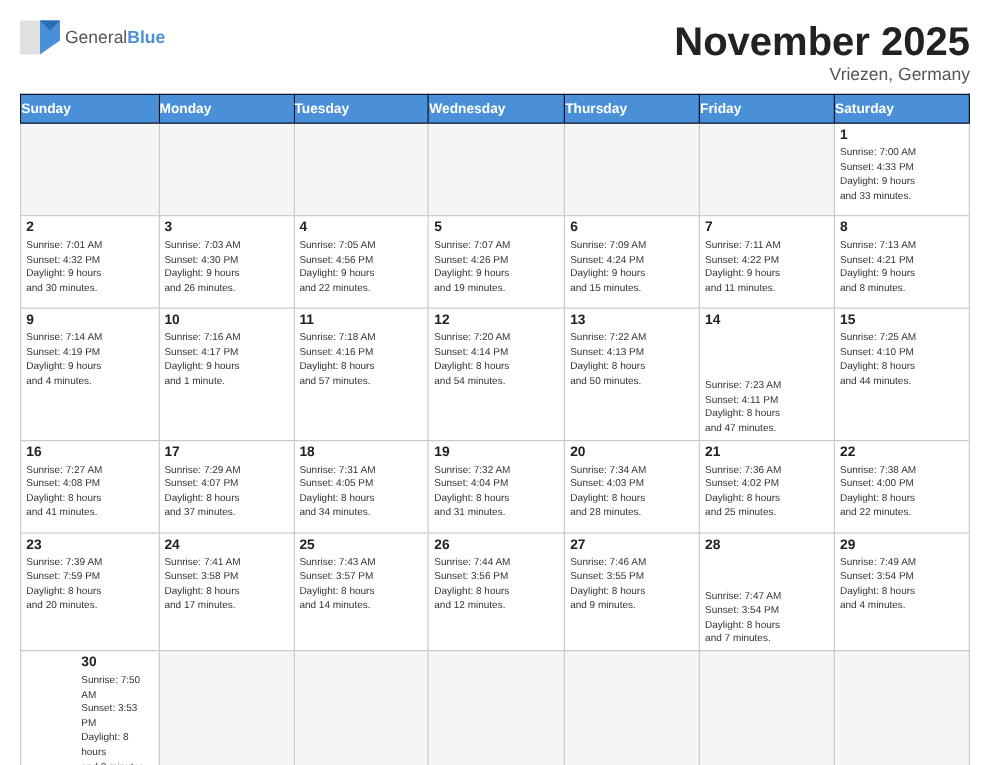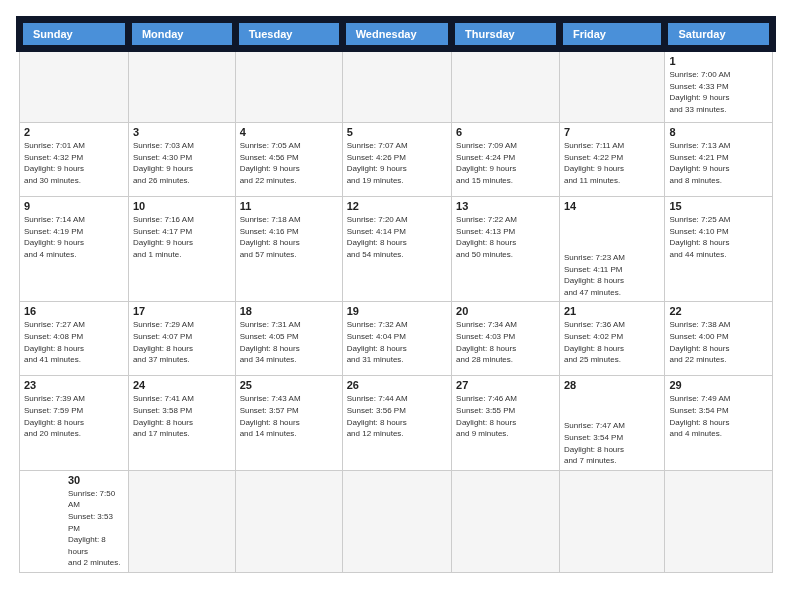--- a/index.html
+++ b/index.html
@@ -47,23 +47,23 @@
     .calendar {
       width: 100%;
       border-collapse: collapse;
       border: 1px solid #ccc;
     }
     .calendar th {
       background: #4a90d9;
       color: #fff;
       font-size: 11px;
       font-weight: bold;
-      padding: 5px 10px;
+      padding: 5px 0;
       text-align: left;
-      border: 7px solid #0f172a;
+      border: 1px solid #0f172a;
     }
     .calendar td {
       vertical-align: top;
       border: 1px solid #ccc;
       padding: 3px 4px;
       width: 113px;
       font-size: 8.5px;
       color: #333;
       background: #fff;
       height: 74px;
@@ -85,20 +85,38 @@
     .day-info {
       font-size: 8px;
       line-height: 1.45;
       color: #333;
     }
   </style>
 </head>
 <body>
 
 <div class="page">
+  <div class="header">
+    <div class="logo">
+      <svg class="logo-icon" viewBox="0 0 40 34" xmlns="http://www.w3.org/2000/svg">
+        <rect x="0" y="0" width="20" height="34" fill="#e0e0e0" rx="2"></rect>
+        <polygon points="20,0 40,0 40,20 20,34" fill="#4a90d9"></polygon>
+        <polygon points="20,0 40,0 30,10" fill="#2a6db5"></polygon>
+      </svg>
+      <div>
+        <div style="font-size:14px; color:#555; line-height:1.1;">
+          <span style="color:#555;">General</span><span style="color:#4a90d9; font-weight:bold;">Blue</span>
+        </div>
+      </div>
+    </div>
+    <div class="title-area">
+      <div class="month-title">November 2025</div>
+      <div class="subtitle">Vriezen, Germany</div>
+    </div>
+  </div>
 
   <table class="calendar">
     <thead>
       <tr>
       <th>Sunday</th>
           <th>Monday</th>
           <th>Tuesday</th>
           <th>Wednesday</th>
           <th>Thursday</th>
           <th>Friday</th>

